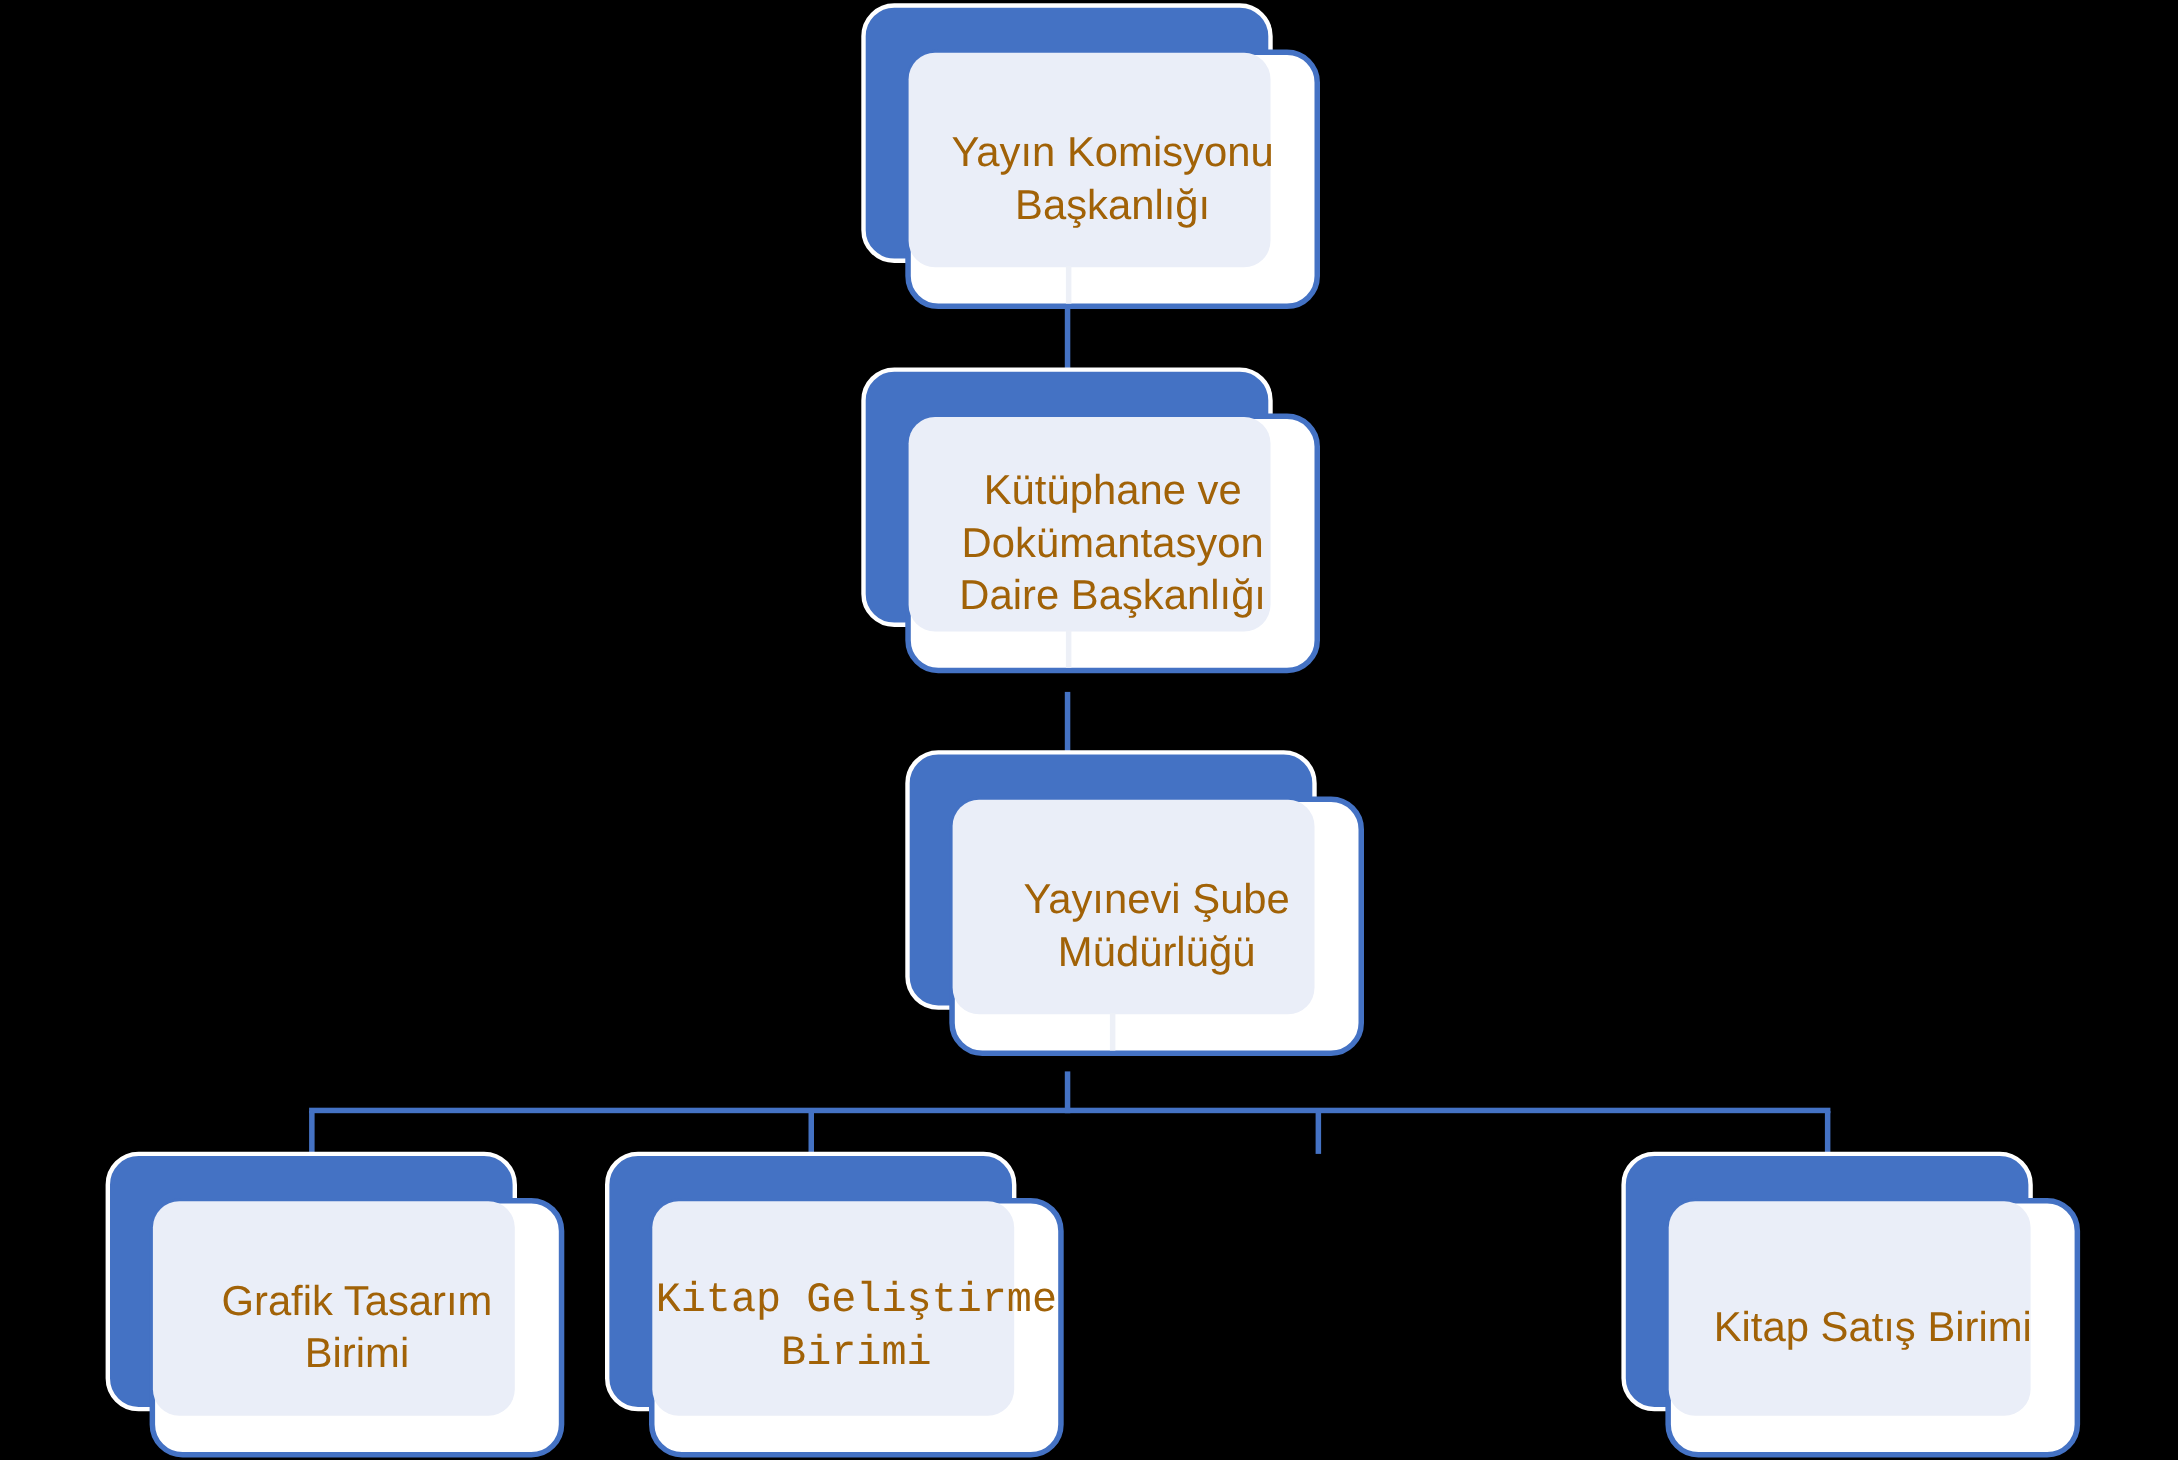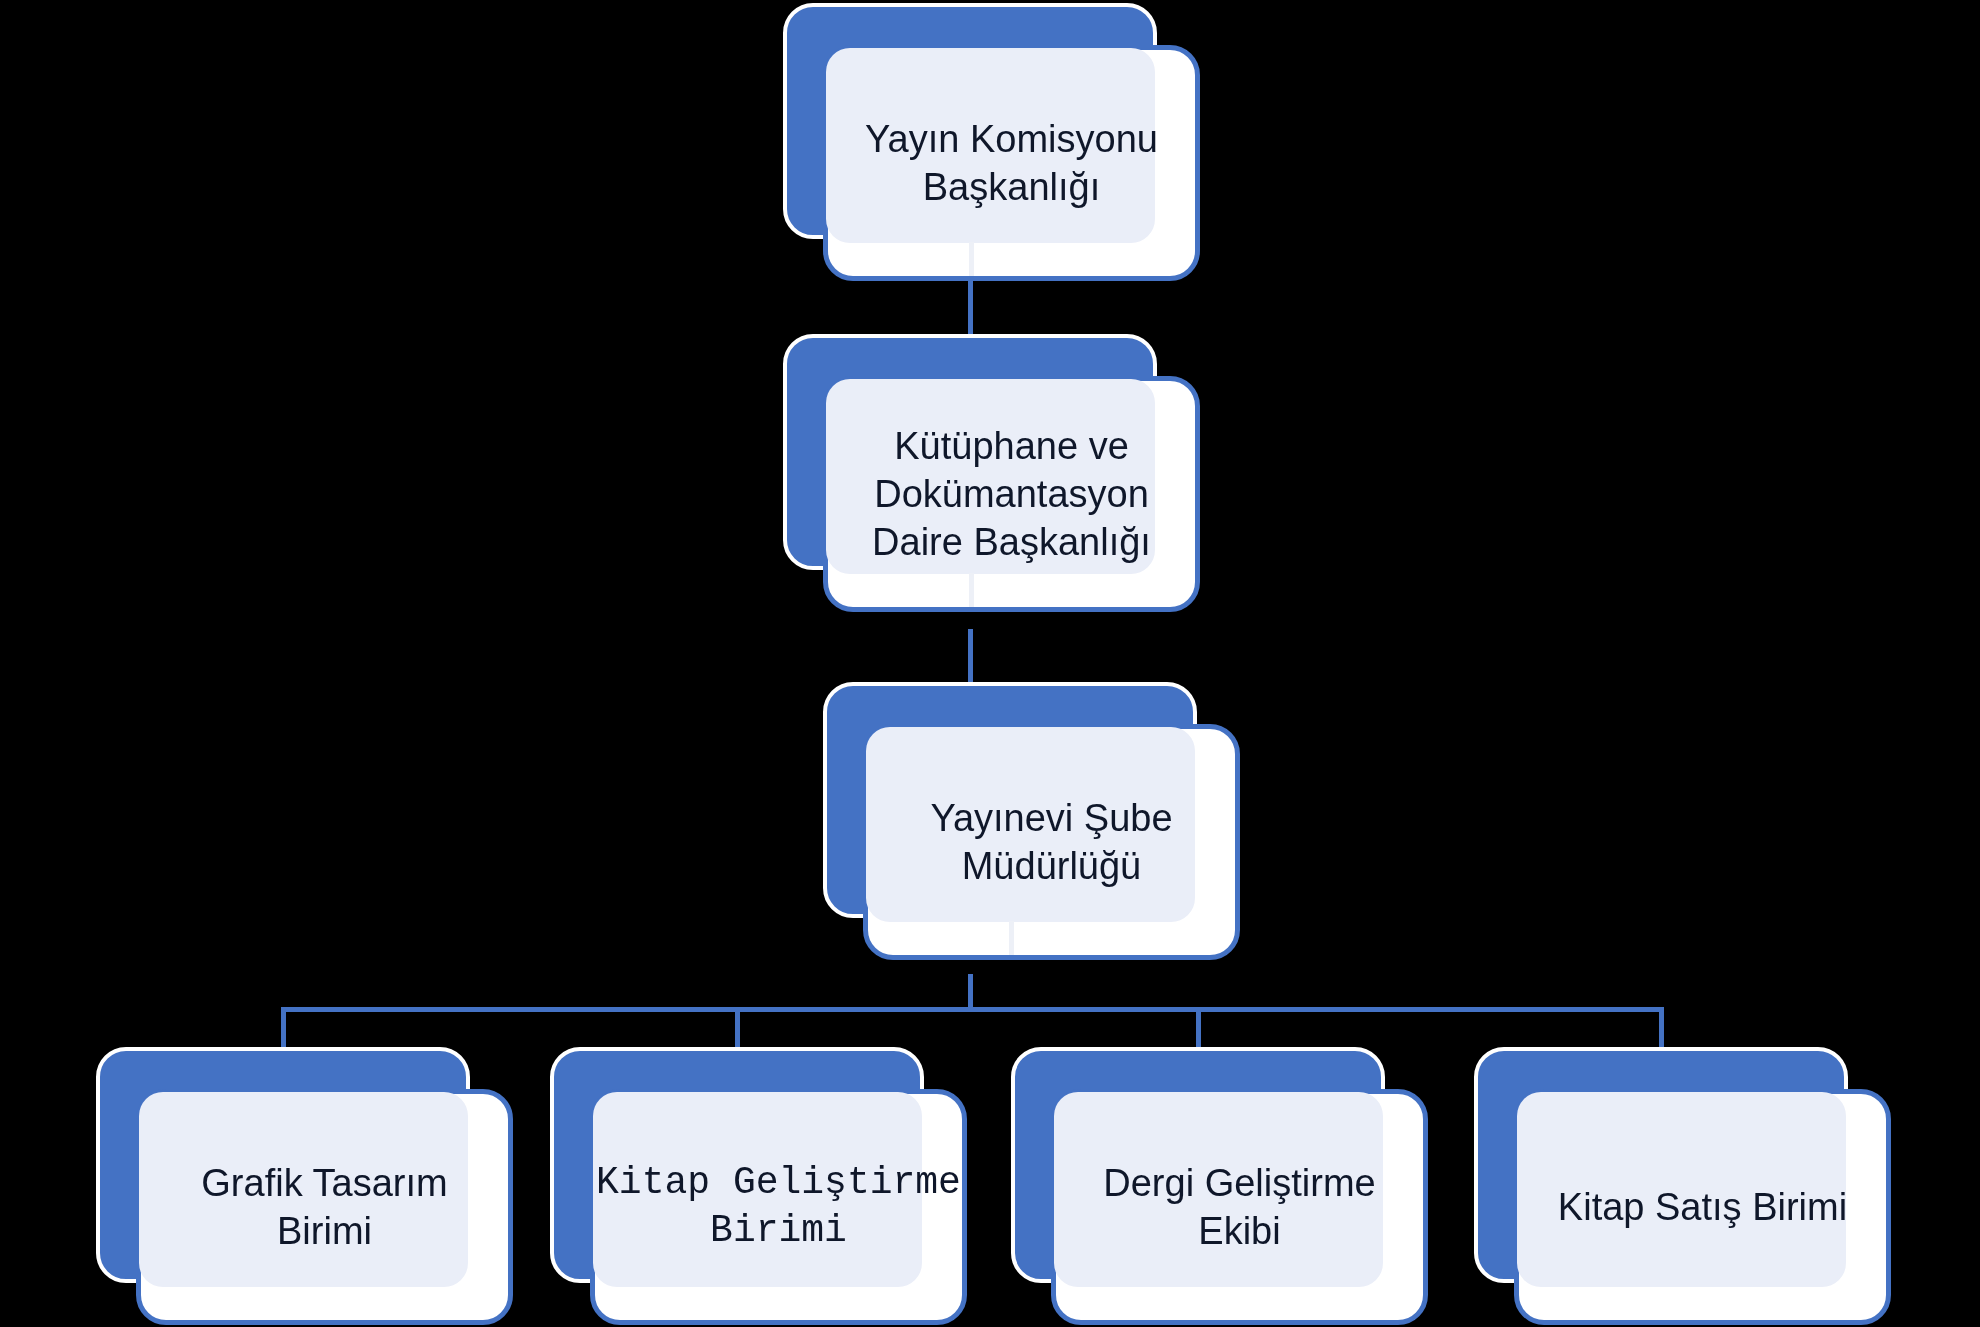--- a/index.html
+++ b/index.html
@@ -78,21 +78,21 @@
     bottom: 0;
     background: #EDF0F7;
   }
   .node .label {
     position: relative;
     z-index: 1;
     text-align: center;
     white-space: pre;
     font-size: 38px;
     line-height: 48px;
-    color: #0f172a;
+    color: #a16207;
   }
 
   .n1 { left: 783px;  top: 3px;    }
   .n2 { left: 783px;  top: 334px;  }
   .n3 { left: 783px;  top: 682px; margin-left: 40px;  }
   .n4 { left: 96px;   top: 1047px; padding-left: 19px; }
   .n5 { left: 550px;  top: 1047px; font-family: Liberation Mono, monospace; }
   .n6 { left: 1011px; top: 1047px; }
   .n7 { left: 1474px; top: 1047px; padding-left: 31px; }
 </style>
@@ -152,28 +152,20 @@
 
   <div class="node n5">
     <div class="back"></div>
     <div class="front">
       <div class="glaze"></div>
       <div class="label">Kitap Geliştirme
 Birimi</div>
     </div>
   </div>
 
-  <div class="node n6">
-    <div class="back"></div>
-    <div class="front">
-      <div class="glaze"></div>
-      <div class="label">Dergi Geliştirme
-Ekibi</div>
-    </div>
-  </div>
 
   <div class="node n7">
     <div class="back"></div>
     <div class="front">
       <div class="glaze"></div>
       <div class="label">Kitap Satış Birimi</div>
     </div>
   </div>
 
 </div>

